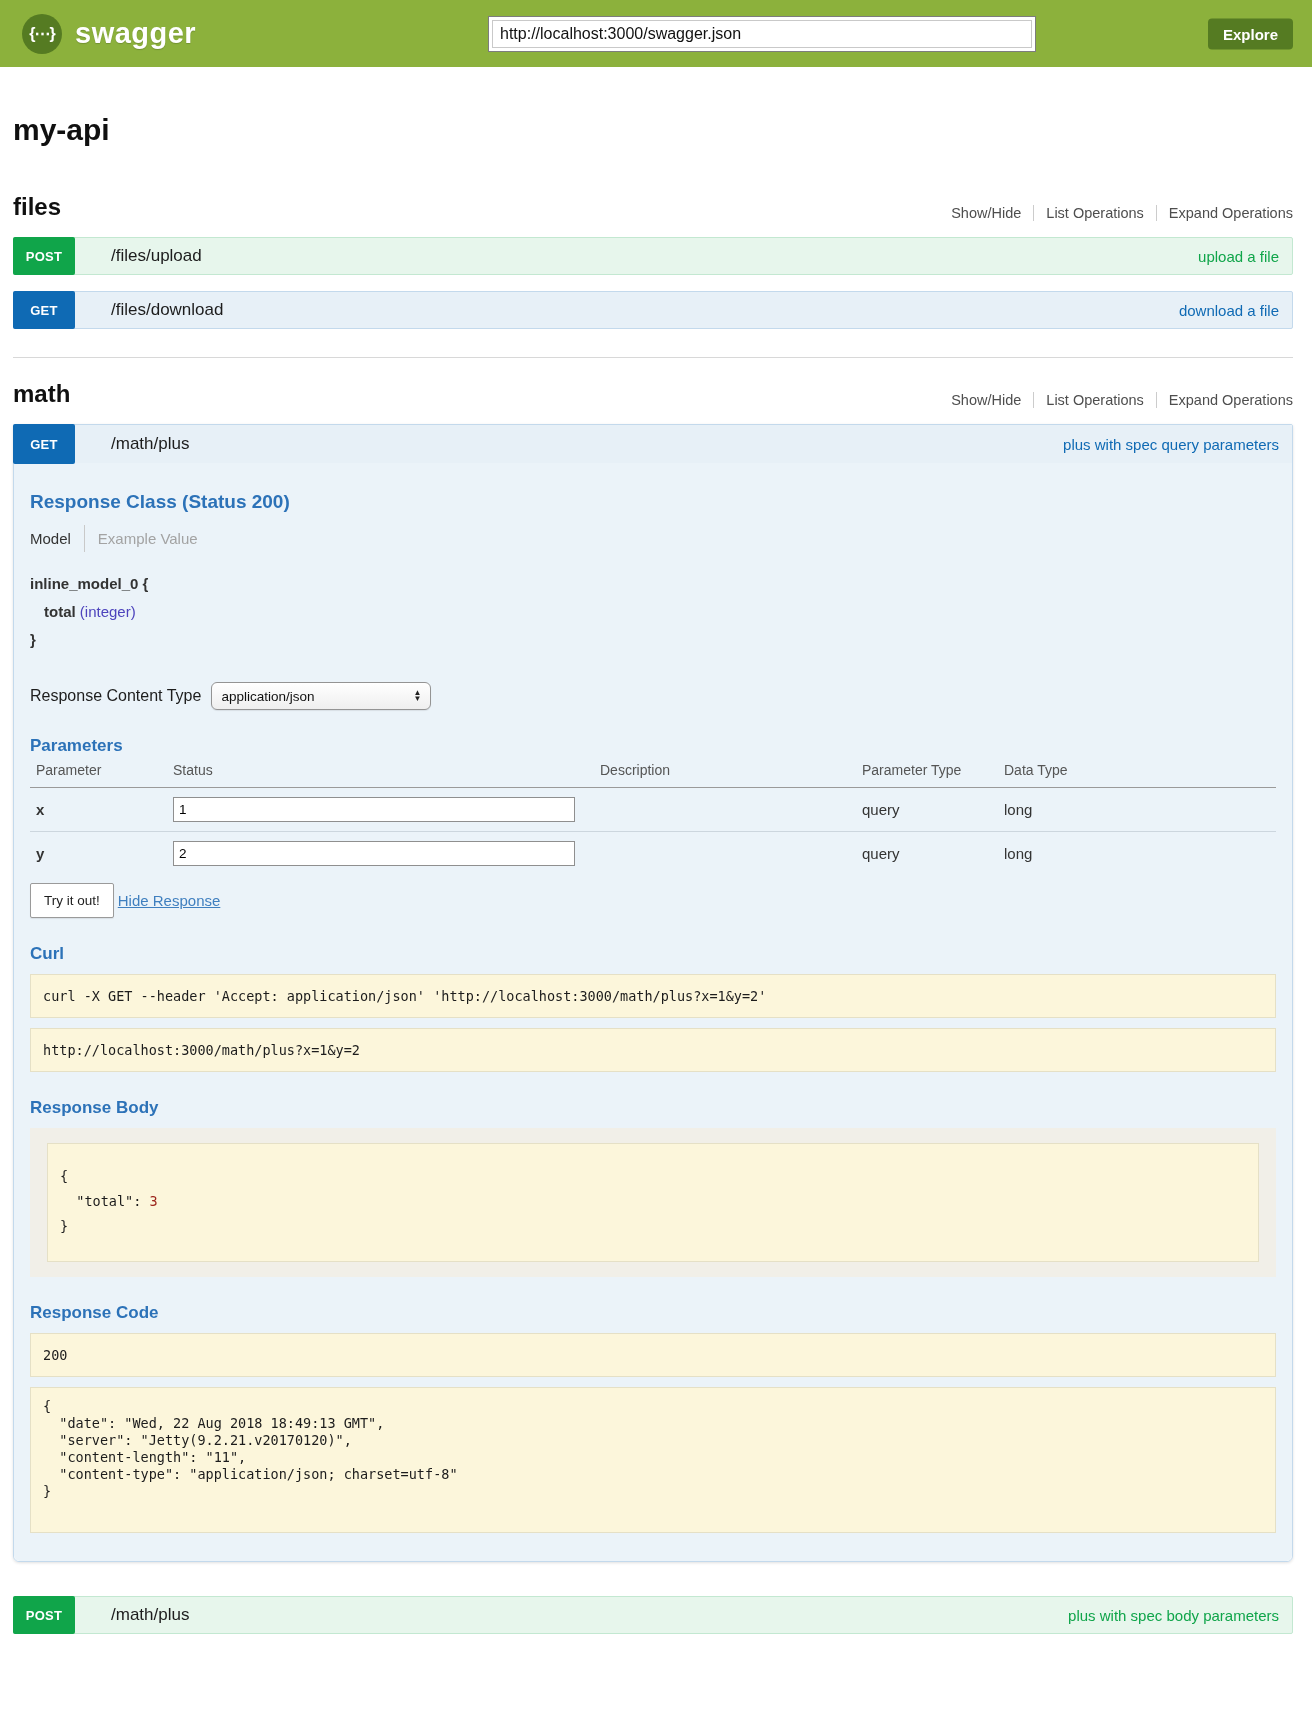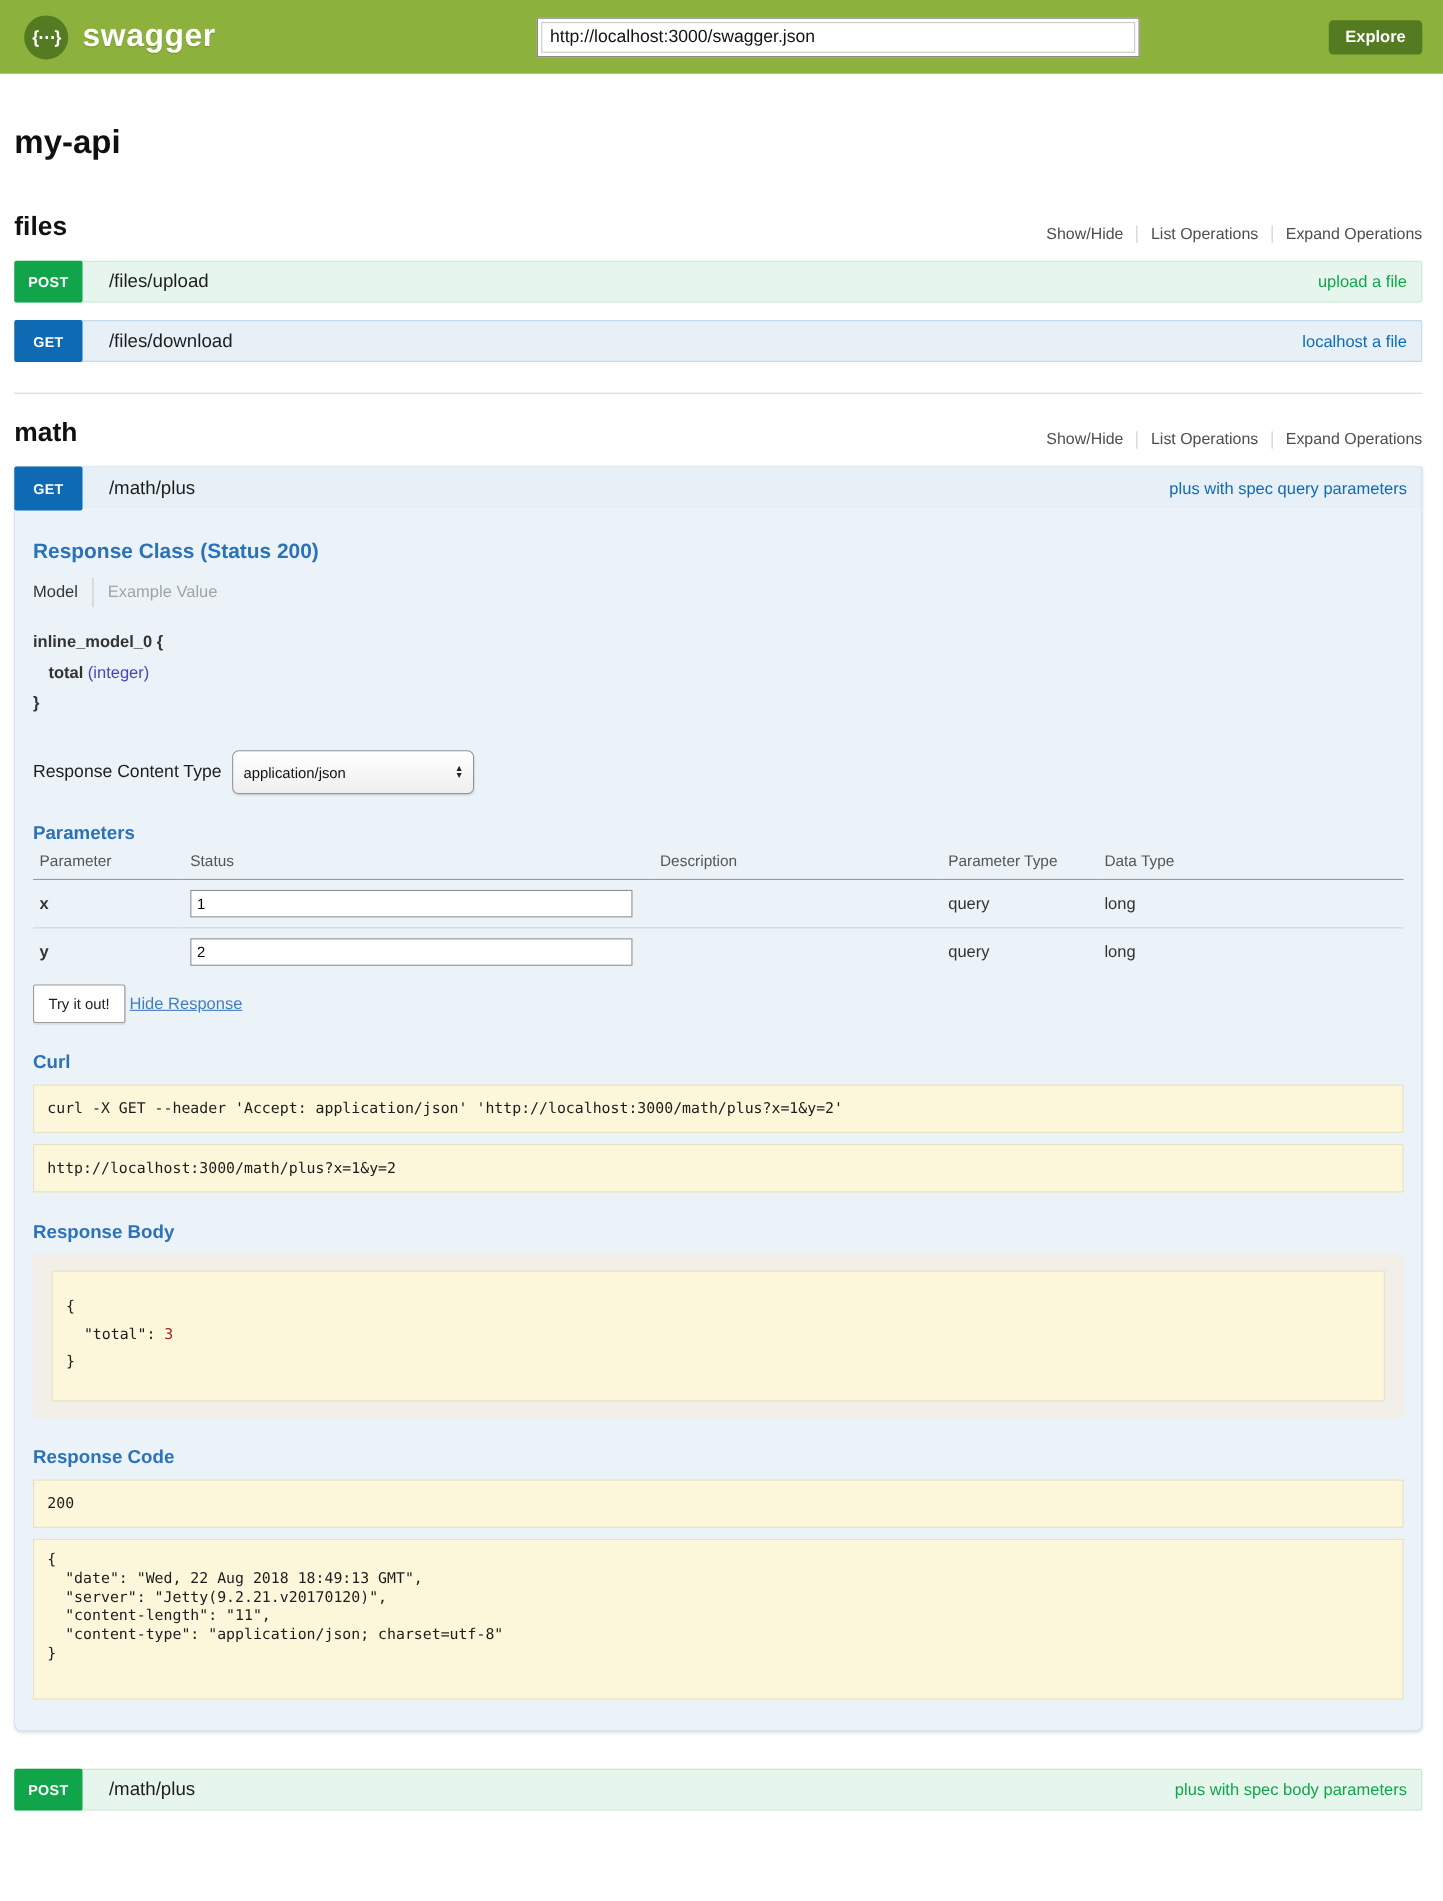--- a/index.html
+++ b/index.html
@@ -41,21 +41,21 @@
   .section-links { margin-left:auto; display:flex; align-items:center;
     font-size:14.5px; color:#4e4e4e; }
   .section-link { padding:0 12px; cursor:pointer; white-space:nowrap; }
   .section-link + .section-link { border-left:1px solid #ccc; }
   .section-link:last-child { padding-right:0; }
   
   .op-row { display:flex; align-items:center; height:38px; margin-top:16px;
     border:1px solid; border-radius:2px; cursor:pointer; }
   .op-row.get  { background:var(--get-row-bg);  border-color:var(--get-row-border); }
   .op-row.post { background:var(--post-row-bg); border-color:var(--post-row-border); }
-  .method-btn { width:62px; align-self:stretch; margin:-1px 0 -1px -1px;
+  .method-btn { width:62px; align-self:stretch; margin:-1px 12px -1px -1px;
     display:flex; align-items:center; justify-content:center; border-radius:2px;
     color:#fff; font-weight:bold; font-size:13px; letter-spacing:.3px; }
   .get  .method-btn { background:var(--get-blue); }
   .post .method-btn { background:var(--post-green); }
   .op-path { margin-left:24px; font-size:17px; color:#1d1d1d; }
   .op-summary { margin-left:auto; margin-right:13px; font-size:15px; }
   .get  .op-summary { color:var(--get-blue); }
   .post .op-summary { color:var(--post-green); }
   .divider { border:none; border-top:1px solid #d8d8d8; margin:28px 0 2px; }
   
@@ -68,21 +68,21 @@
   .tabs { display:flex; align-items:center; margin-top:12px; font-size:15px; }
   .tab-active { color:#333; cursor:pointer; }
   .tab-sep { width:1px; height:27px; background:#c9c9c9; margin:0 13px; }
   .tab-inactive { color:#a3a3a3; cursor:pointer; }
   .signature { margin-top:18px; font-size:15px; color:#333; line-height:28px; }
   .sig-bold { font-weight:bold; }
   .sig-prop { padding-left:14px; }
   .sig-type { color:var(--type-purple); }
   .rct-row { display:flex; align-items:center; margin-top:28px; }
   .rct-label { font-size:16px; color:#1d1d1d; }
-  .select { margin-left:10px; width:220px; height:40px; border:1px solid #949494;
+  .select { margin-left:10px; width:220px; height:28px; border:1px solid #949494;
     border-radius:6px; background:linear-gradient(#ffffff,#efefef);
     display:flex; align-items:center; padding:0 9px; font-size:13.5px; color:#111;
     cursor:pointer; box-shadow:0 1px 1px rgba(0,0,0,.08); }
   .select-arrows { margin-left:auto; display:flex; flex-direction:column;
     font-size:8px; line-height:6px; color:#222; }
   
   .param-table { width:100%; border-collapse:collapse; 
     font-size:15px; color:#333; }
   .param-table th { text-align:left; font-weight:normal; color:#555; font-size:14px;
     padding:6px 0 9px 6px; border-bottom:1px solid #9a9a9a; }
@@ -135,21 +135,21 @@
 
   <div class="op-row post">
     <span class="method-btn">POST</span>
     <span class="op-path">/files/upload</span>
     <span class="op-summary">upload a file</span>
   </div>
 
   <div class="op-row get">
     <span class="method-btn">GET</span>
     <span class="op-path">/files/download</span>
-    <span class="op-summary">localhost a file</span>
+    <span class="op-summary">download a file</span>
   </div>
 
   <hr class="divider">
 
   <div class="section-header" style="margin-top:22px;">
     <span class="section-title">math</span>
     <span class="section-links">
       <span class="section-link">Show/Hide</span>
       <span class="section-link">List Operations</span>
       <span class="section-link">Expand Operations</span>

